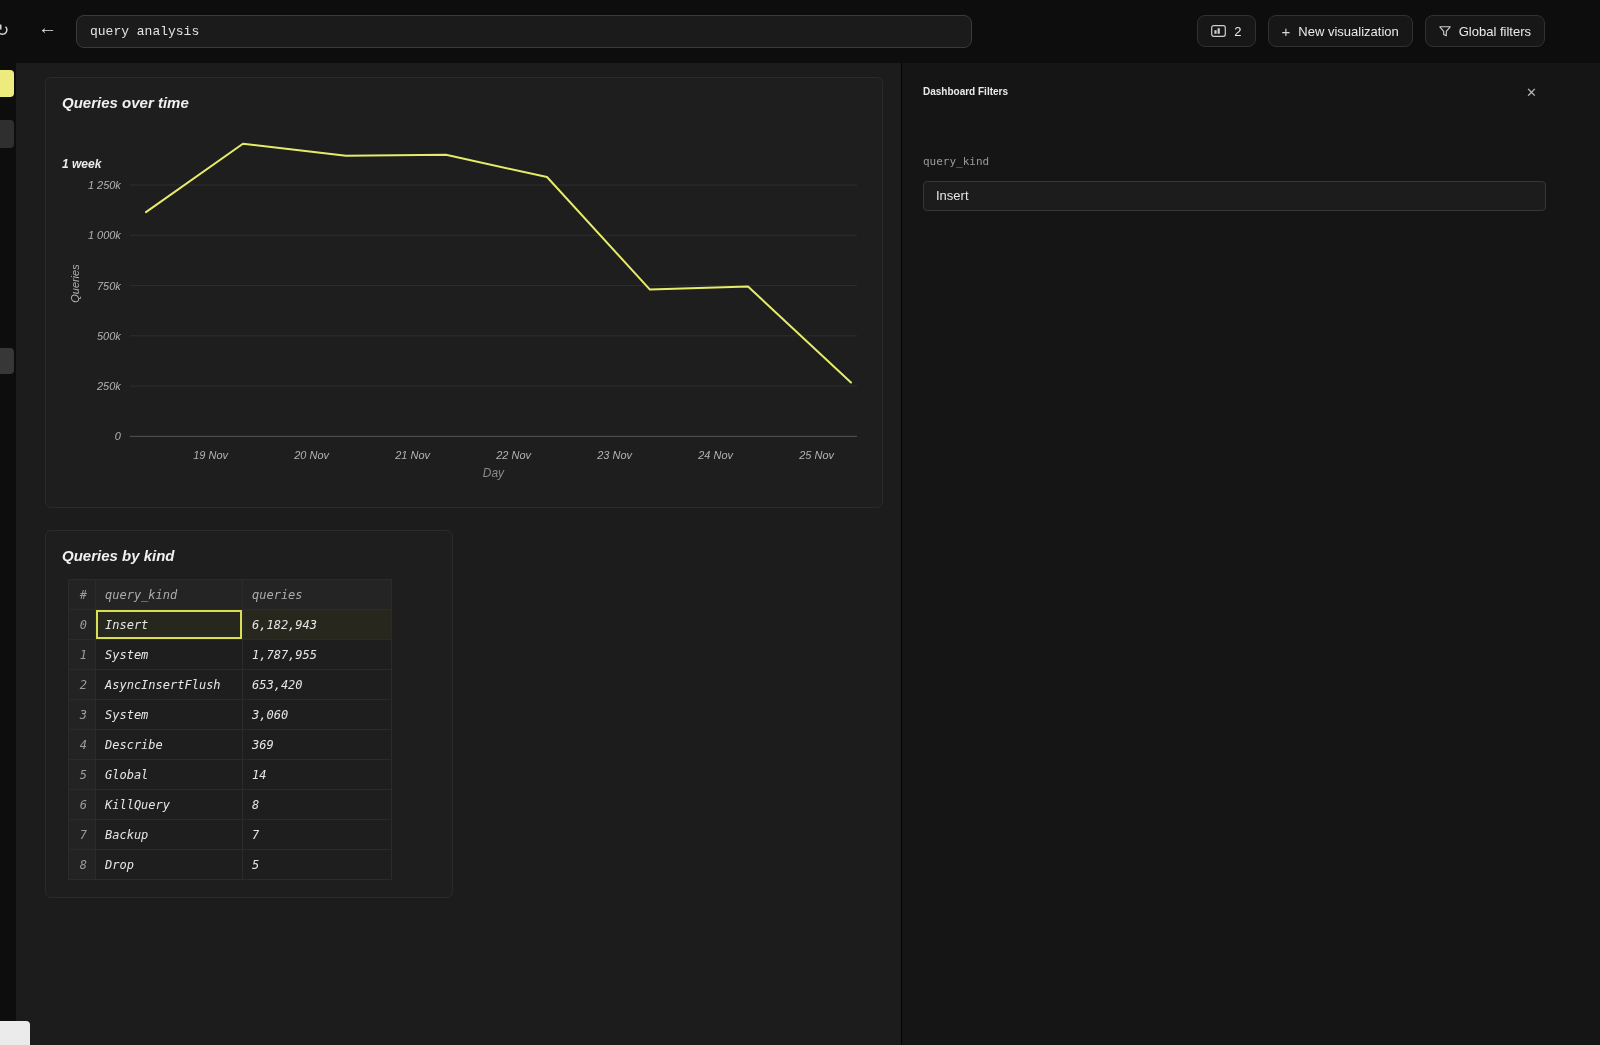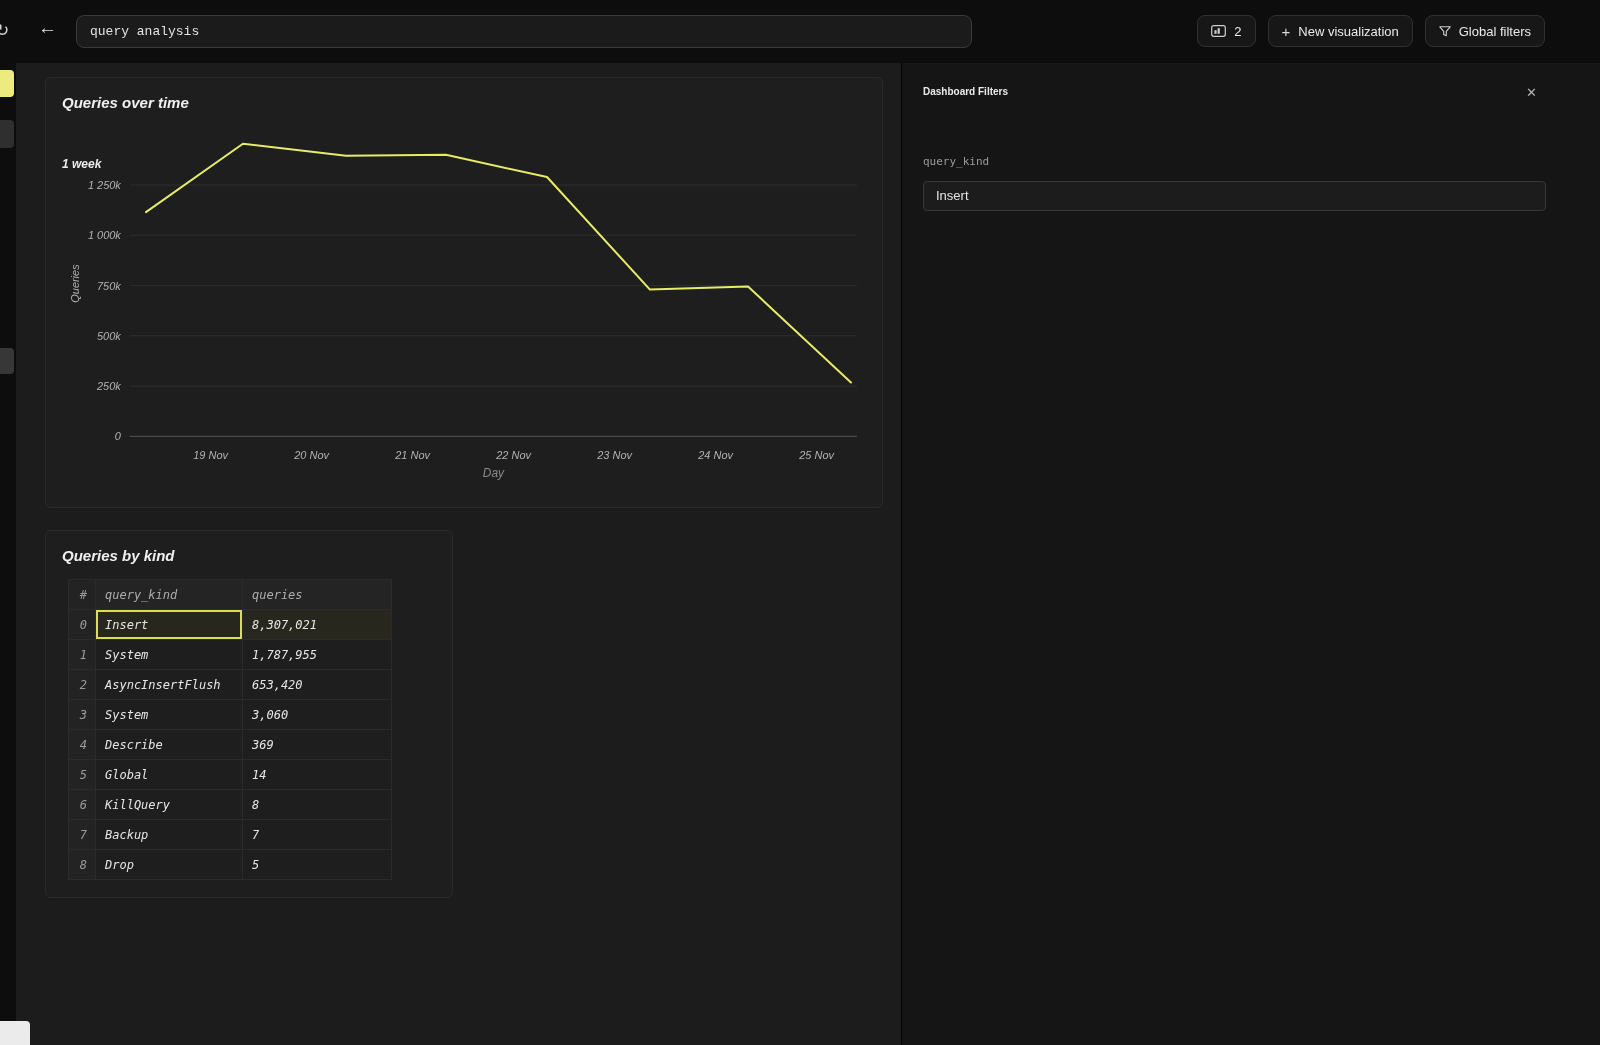--- a/index.html
+++ b/index.html
@@ -147,21 +147,21 @@
             <tr id="thead-row">
               <th class="idx">#</th>
               <th class="c-query_kind">query_kind</th>
               <th class="c-queries">queries</th>
             </tr>
           </thead>
         <tbody id="tbody">
             <tr>
               <td class="idx">0</td>
               <td class="c-query_kind selrow selected">Insert</td>
-              <td class="c-queries selrow">8,307,021</td>
+              <td class="c-queries selrow">6,182,943</td>
             </tr>
             <tr>
               <td class="idx">1</td>
               <td class="c-query_kind">System</td>
               <td class="c-queries">1,787,955</td>
             </tr>
             <tr>
               <td class="idx">2</td>
               <td class="c-query_kind">AsyncInsertFlush</td>
               <td class="c-queries">653,420</td>

